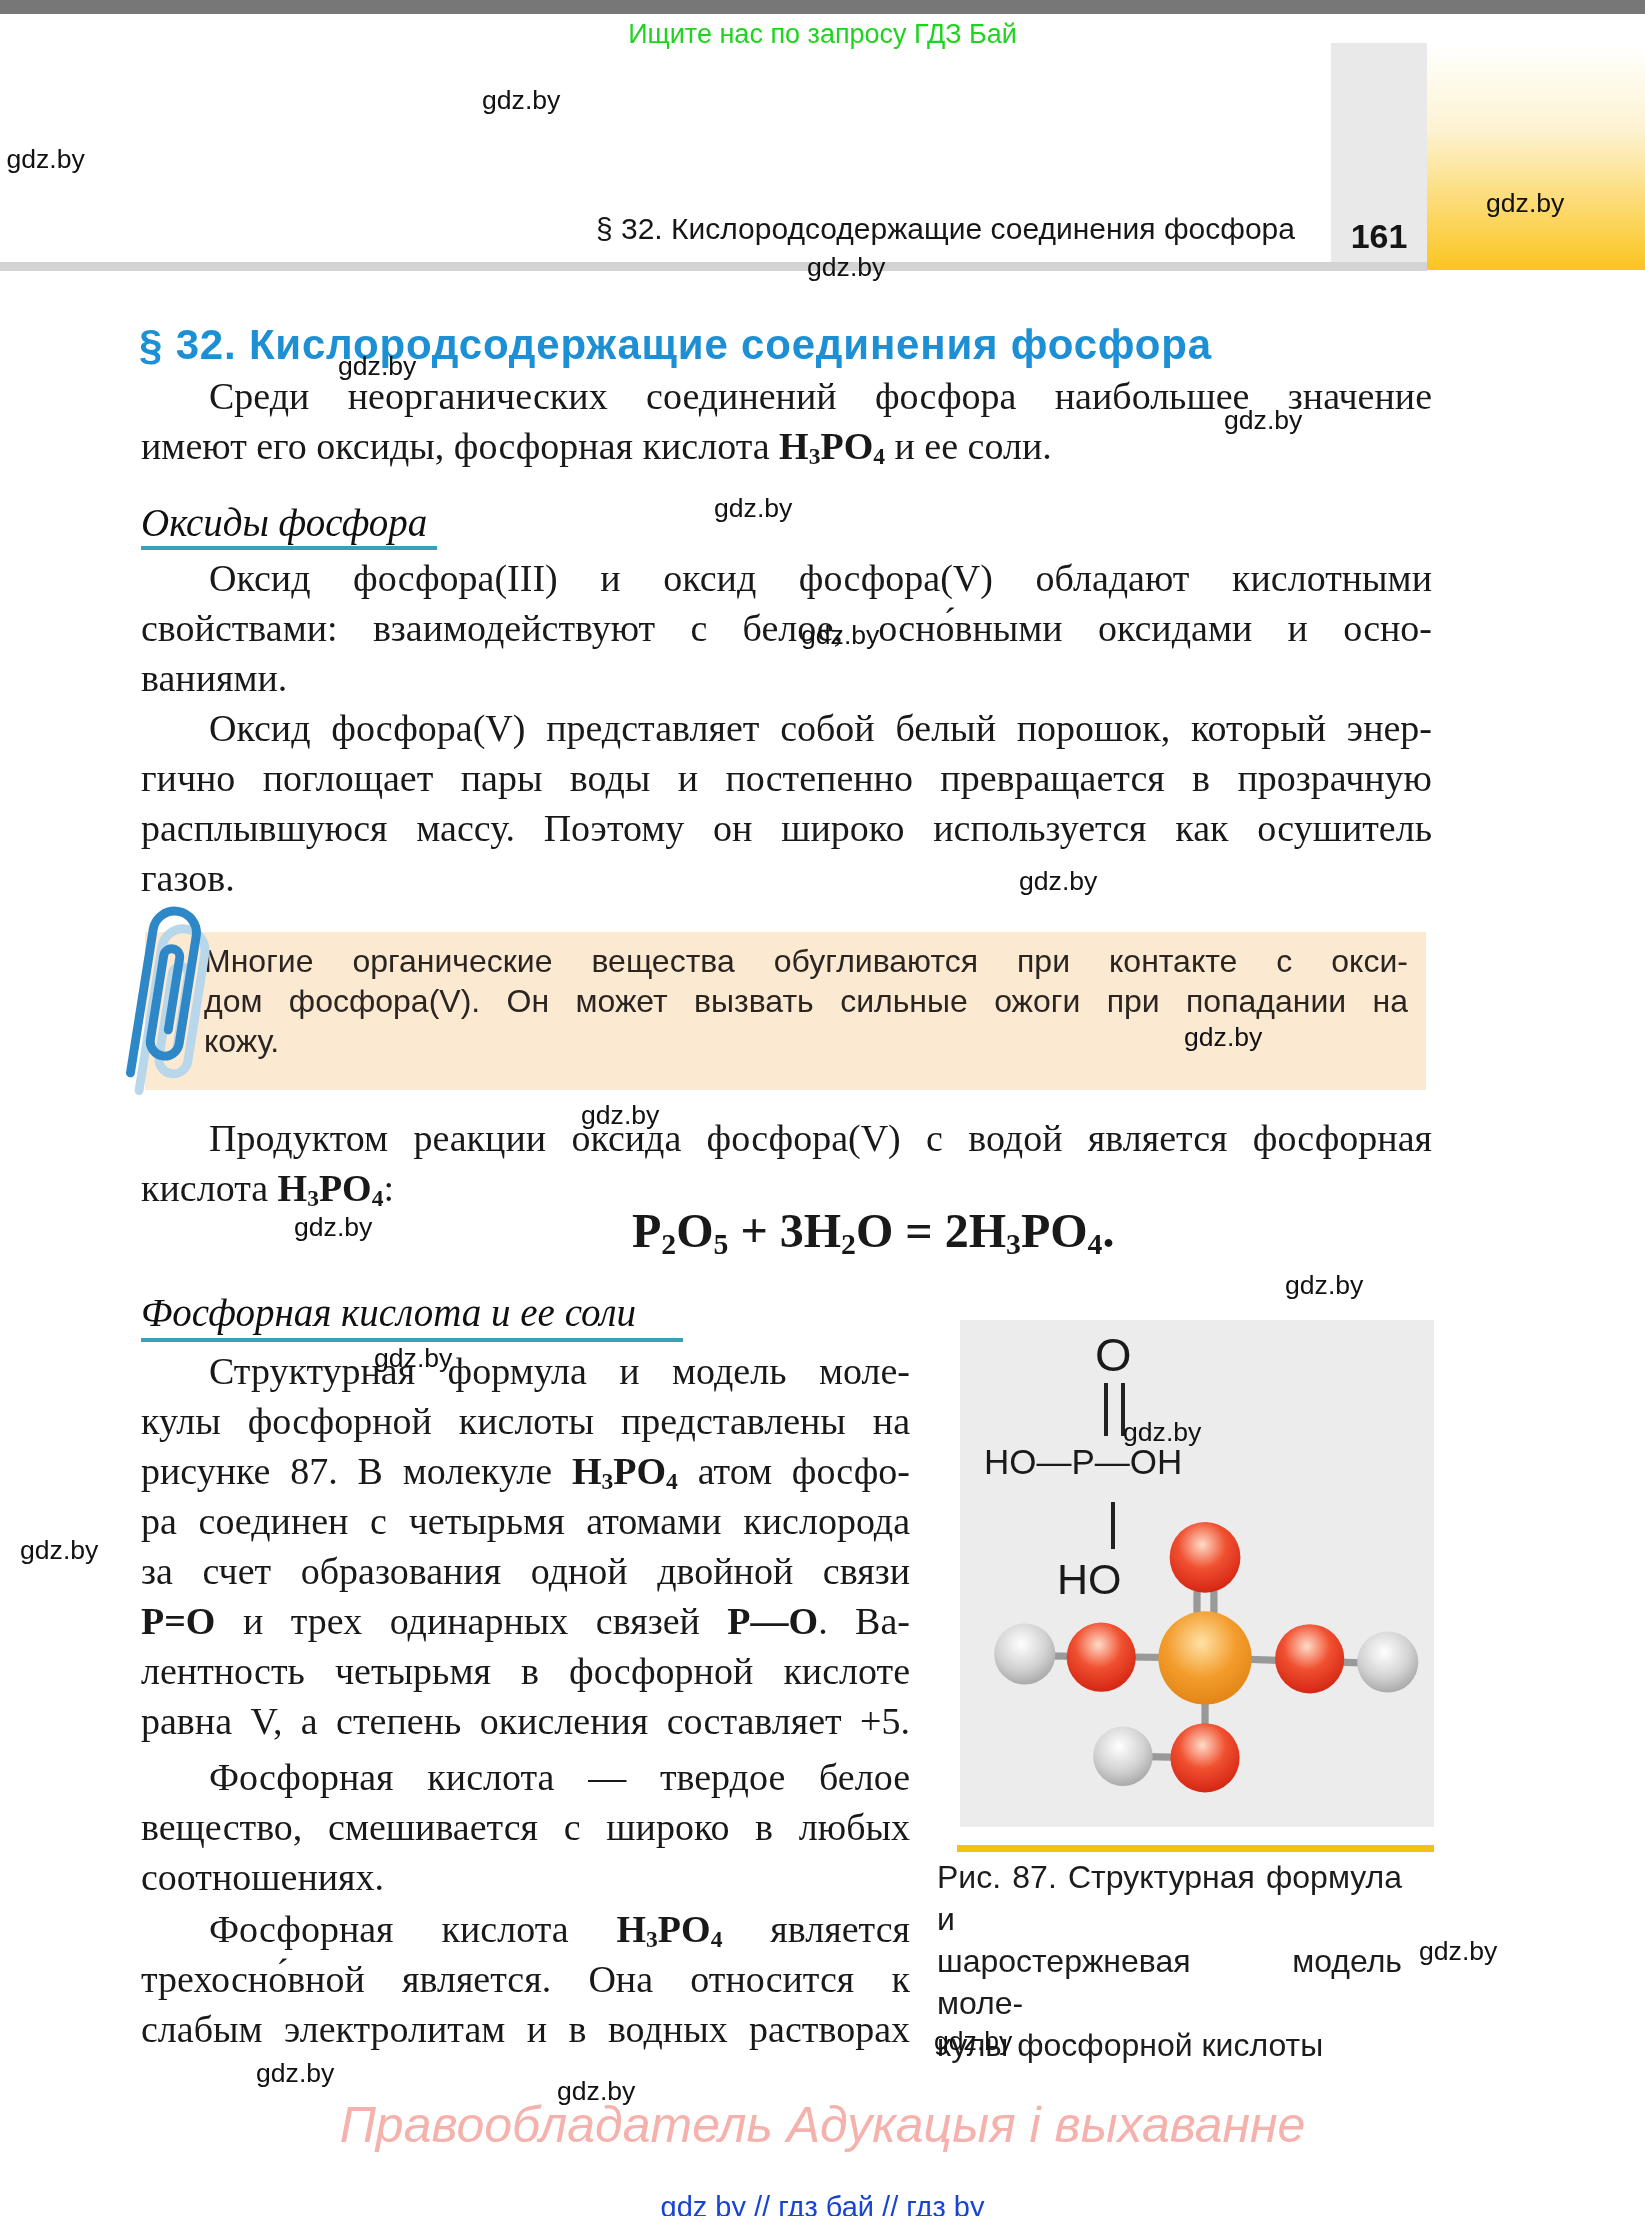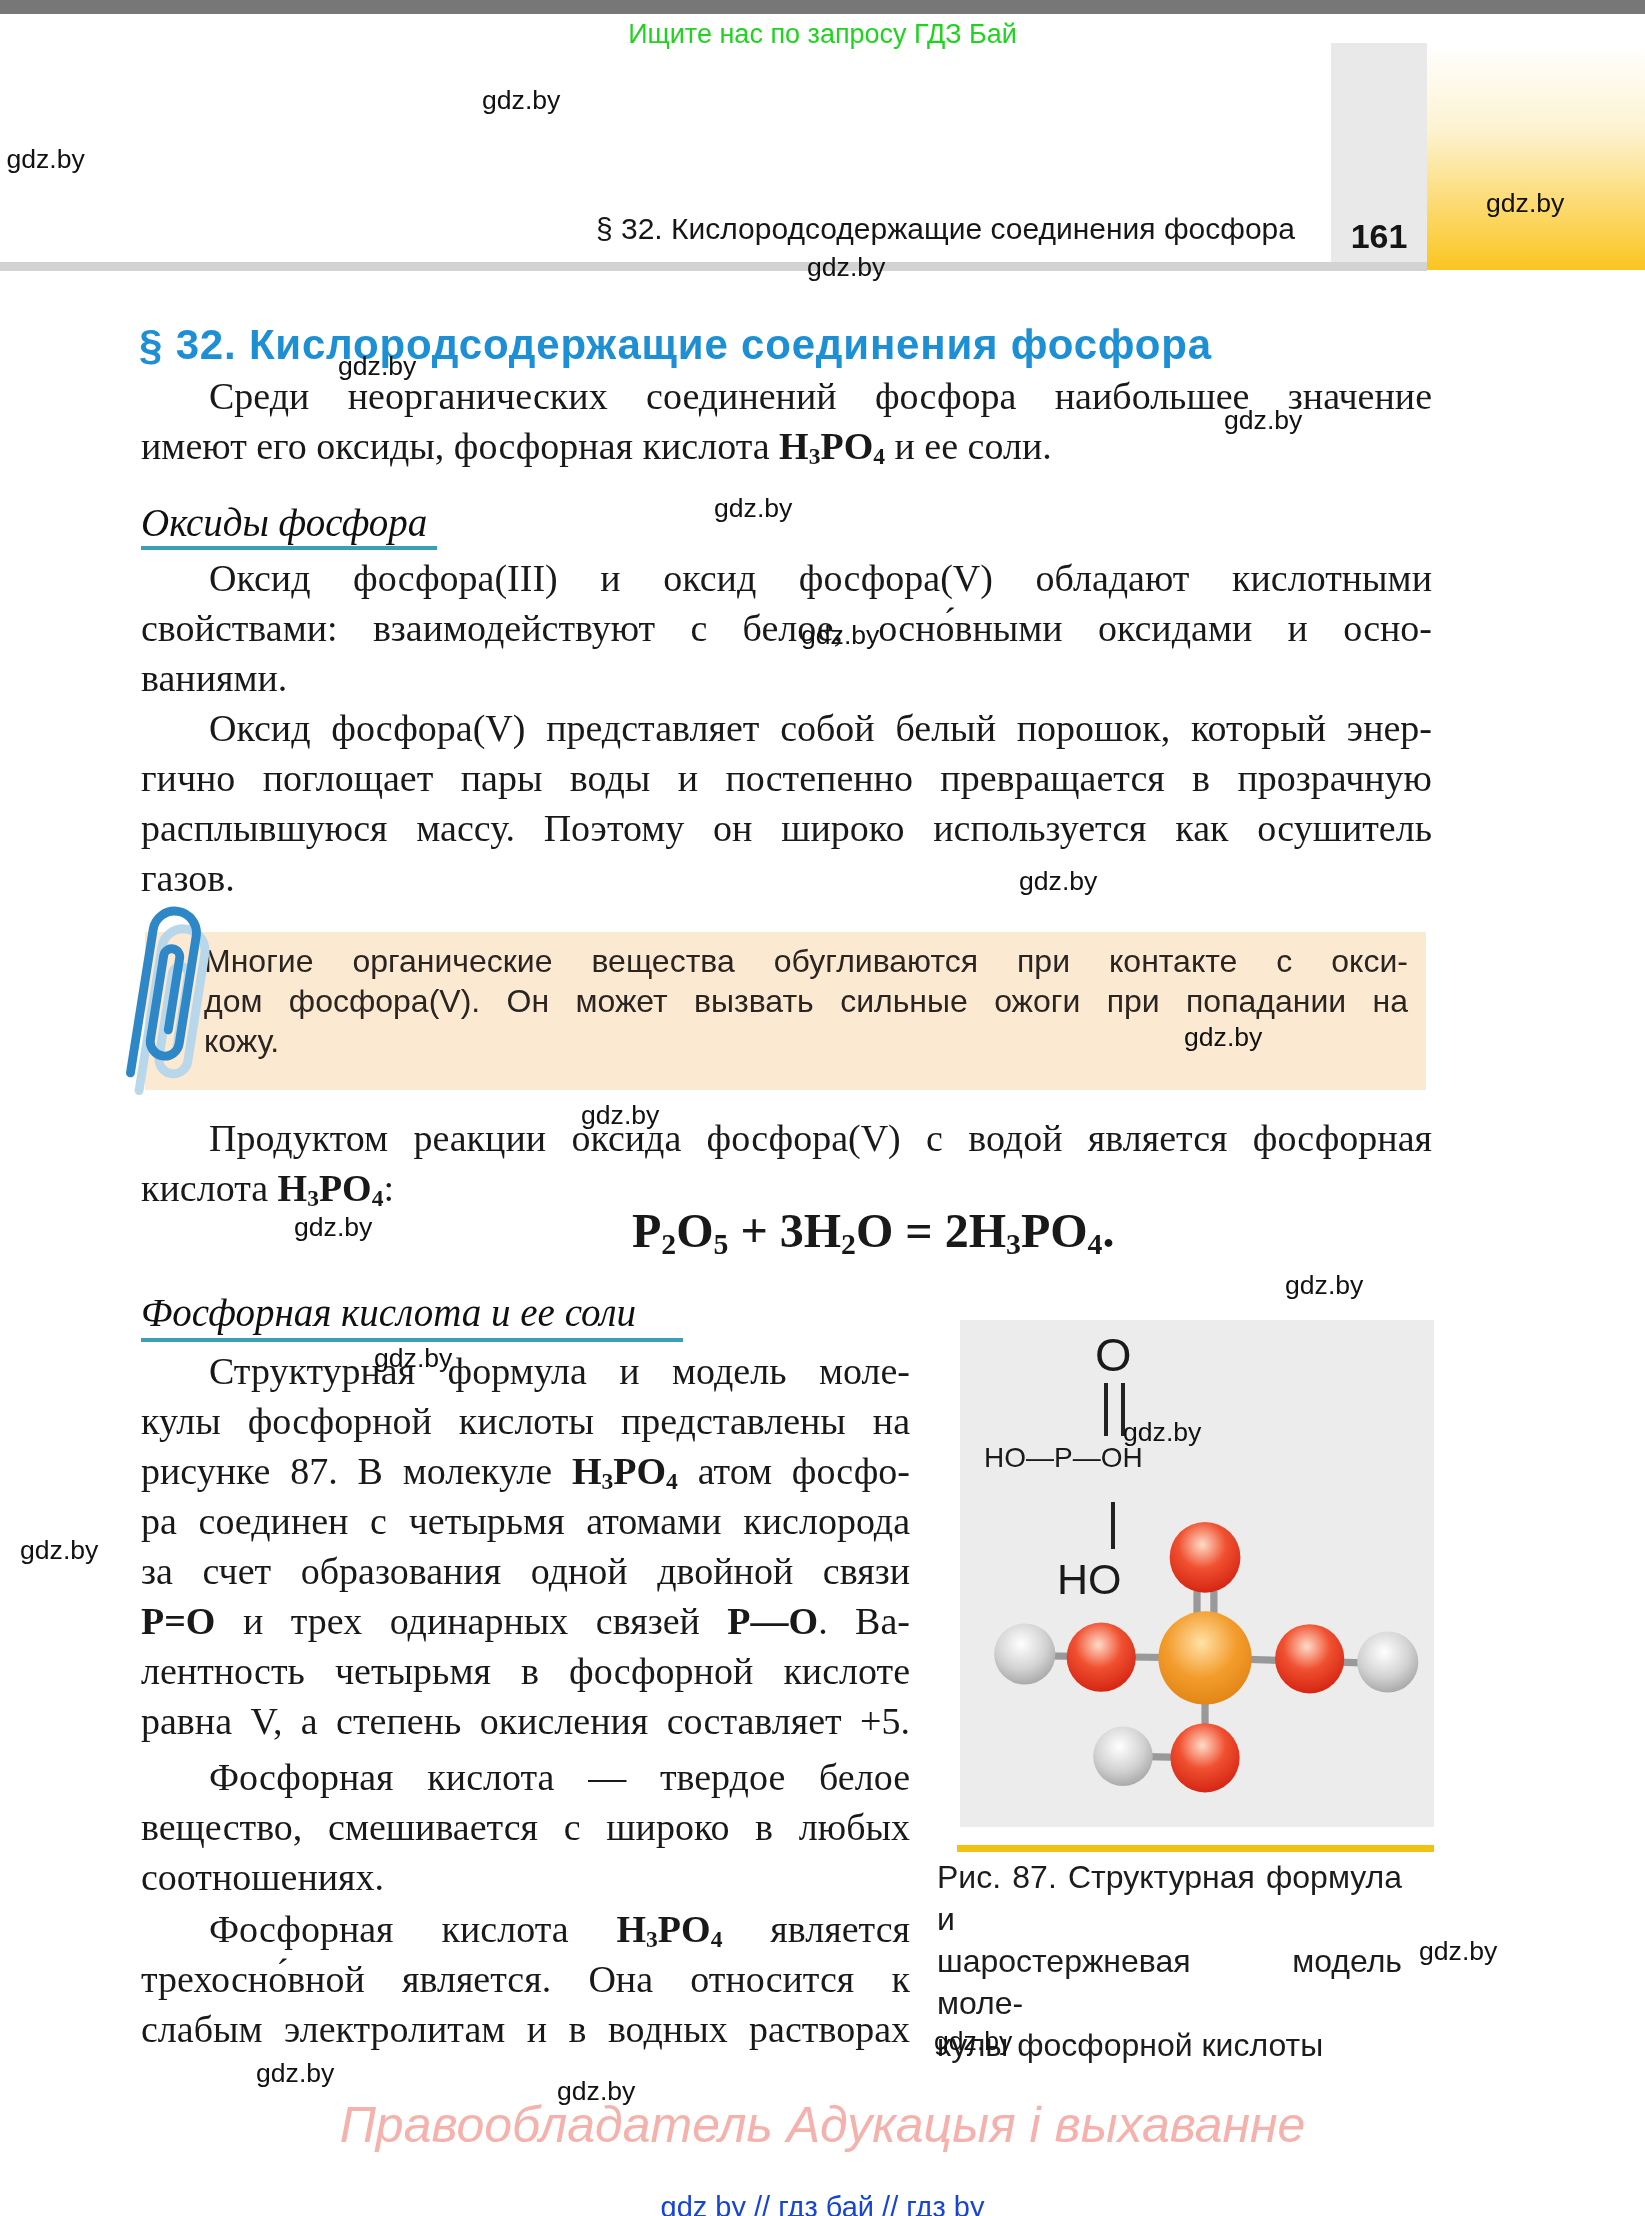--- a/index.html
+++ b/index.html
@@ -119,21 +119,21 @@
   <div class="abs bodyblock narrow" style="top:1890px;">
       <div class="tl jl" style="text-indent: 68px;">Фосфорная кислота <b>H<sub>3</sub>PO<sub>4</sub></b> является</div>
       <div class="tl jl">трехосно́вной является. Она относится к</div>
       <div class="tl jl">слабым электролитам и в водных растворах</div>
     </div>
 
   <div class="abs figbox"></div>
   <div class="abs fform" style="left:1095px;top:1313px;font-size:47px;">O</div>
   <div class="abs bondv" style="left:1104px;top:1369px;height:53px;"></div>
   <div class="abs bondv" style="left:1121px;top:1369px;height:53px;"></div>
-  <div class="abs fform" style="left:984px;top:1428px;font-size:28px;">HO—P—OH</div>
+  <div class="abs fform" style="left:984px;top:1428px;font-size:35px;">HO—P—OH</div>
   <div class="abs bondv" style="left:1111px;top:1488px;height:47px;"></div>
   <div class="abs fform" style="left:1057px;top:1541px;font-size:43px;">HO</div>
 
   <svg class="abs" style="left:960px;top:1306px;" width="474" height="507" viewBox="0 0 588 630">
     <defs>
       <radialGradient id="gRed" cx="0.46" cy="0.32" r="0.75">
         <stop offset="0" stop-color="#ffdcc8"></stop>
           <stop offset="0.45" stop-color="#f05030"></stop>
           <stop offset="1" stop-color="#cf1d0e"></stop>
       </radialGradient>

